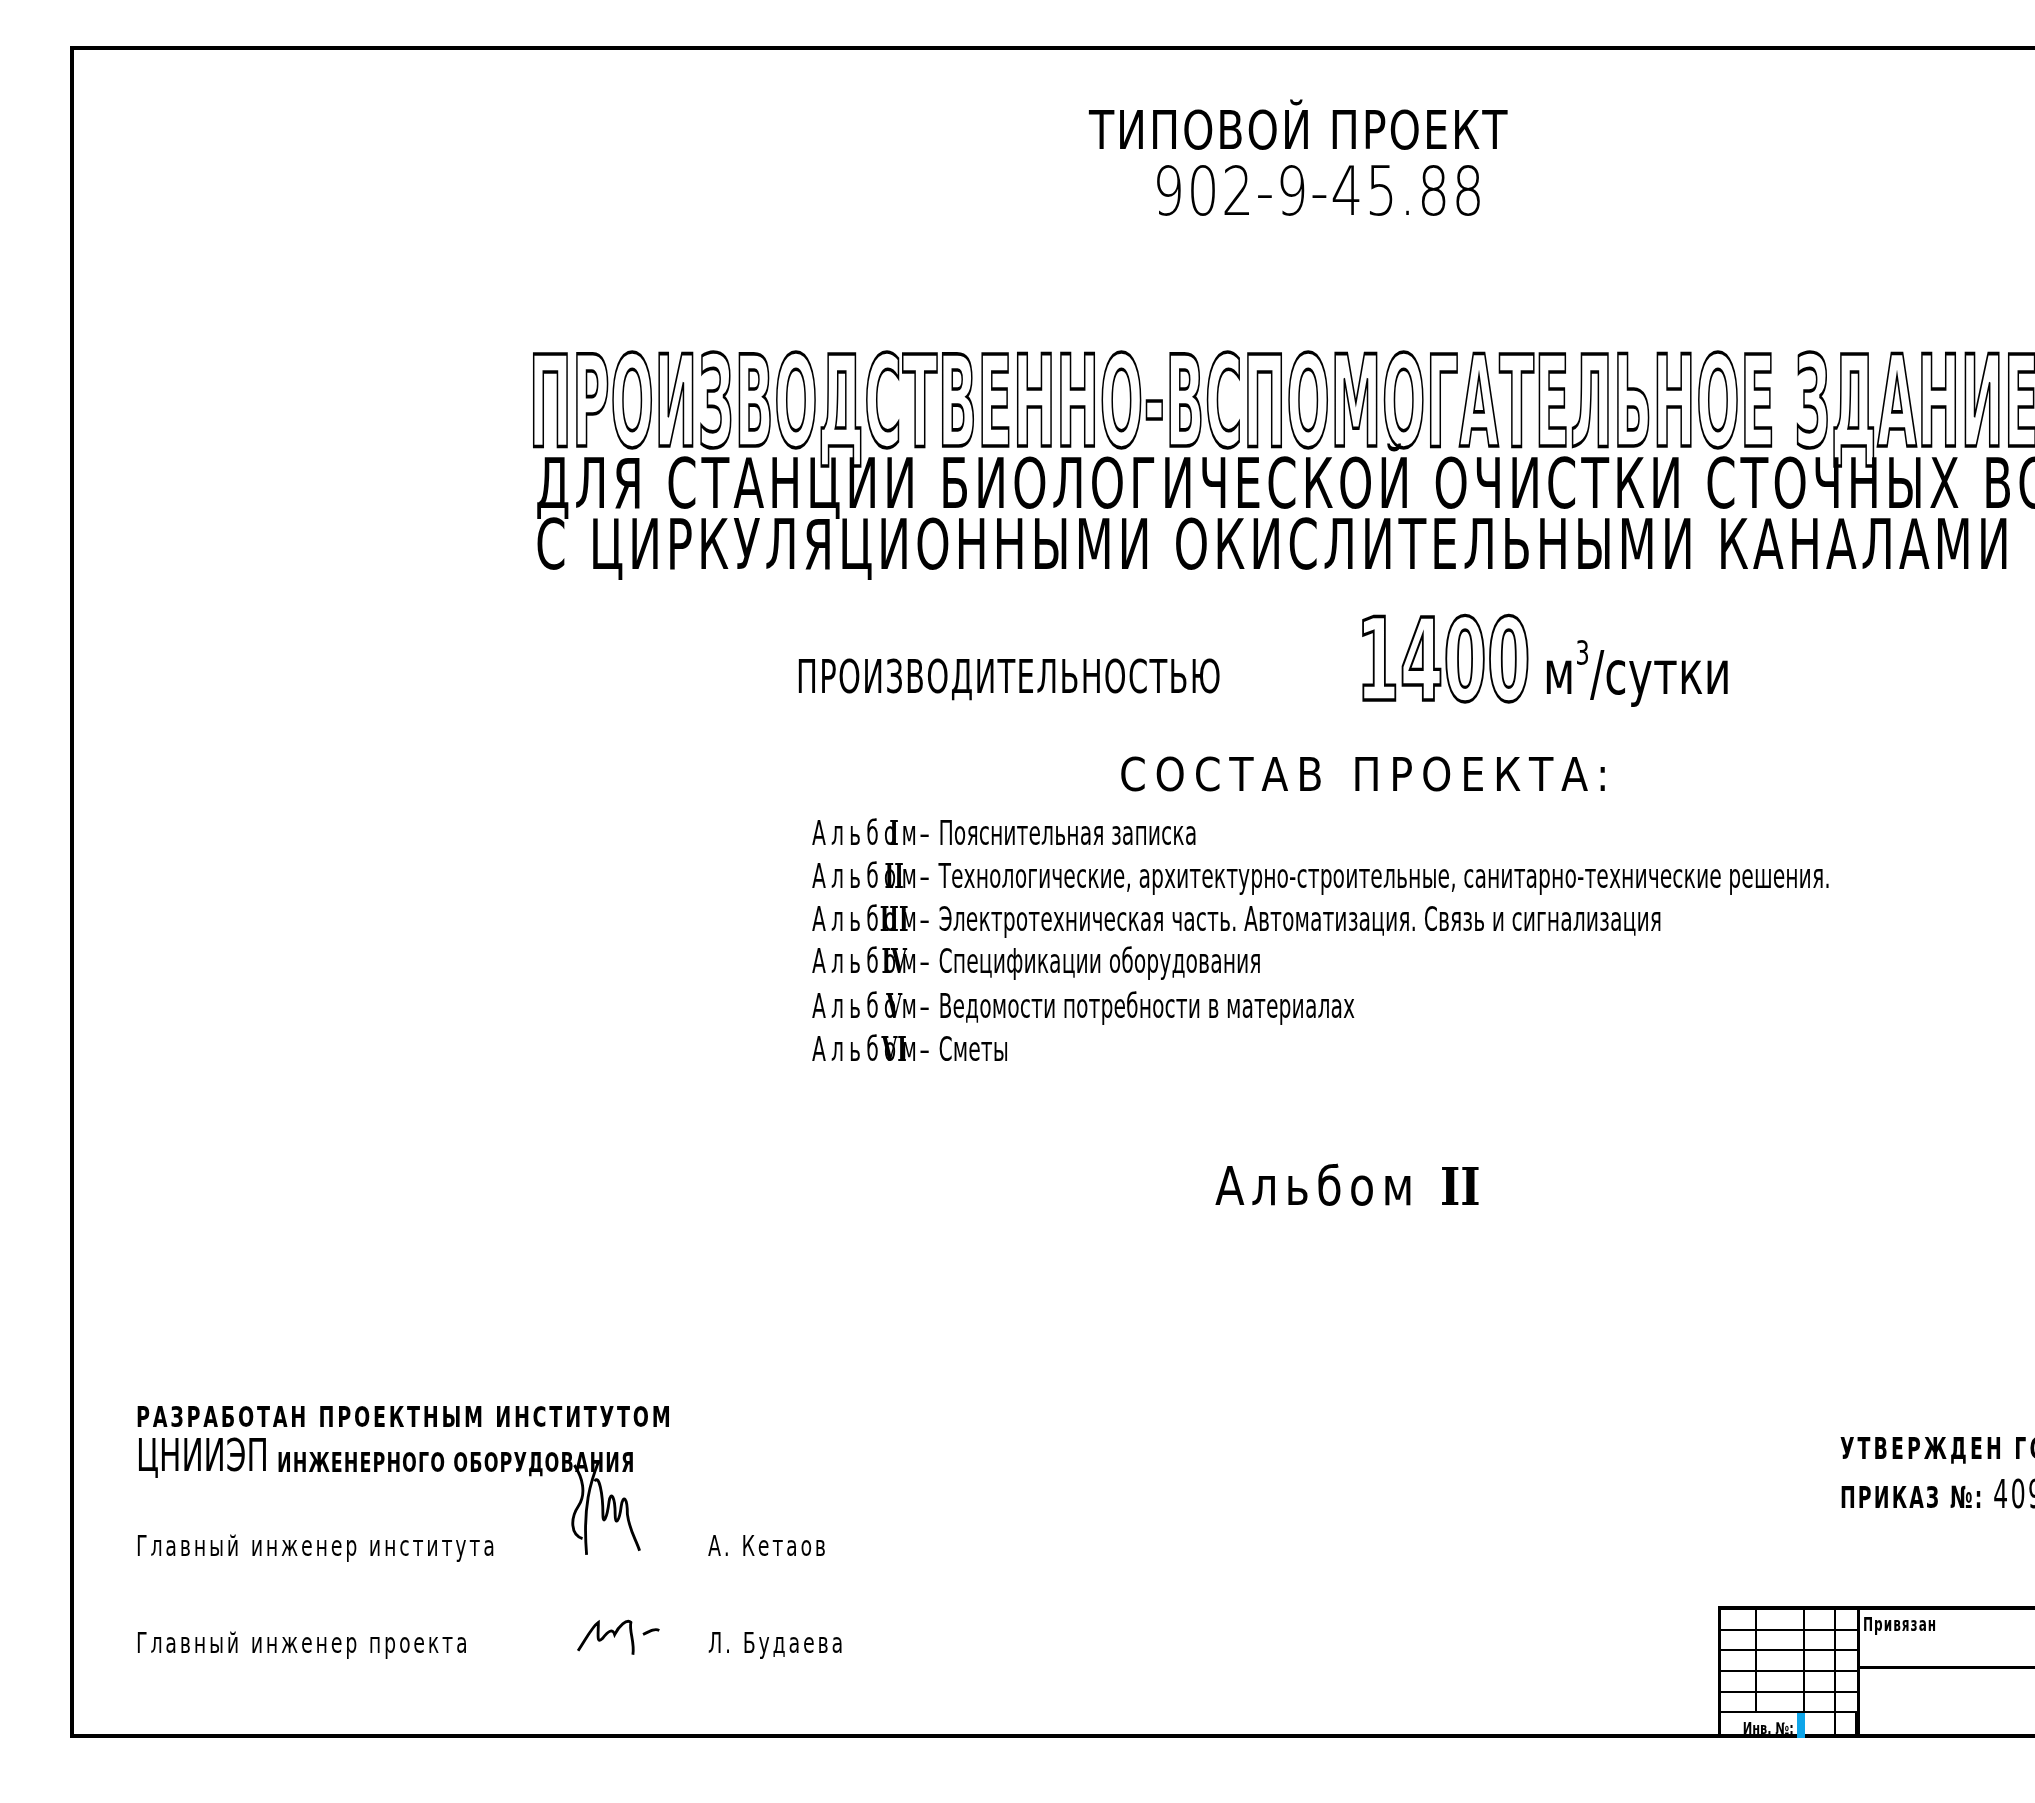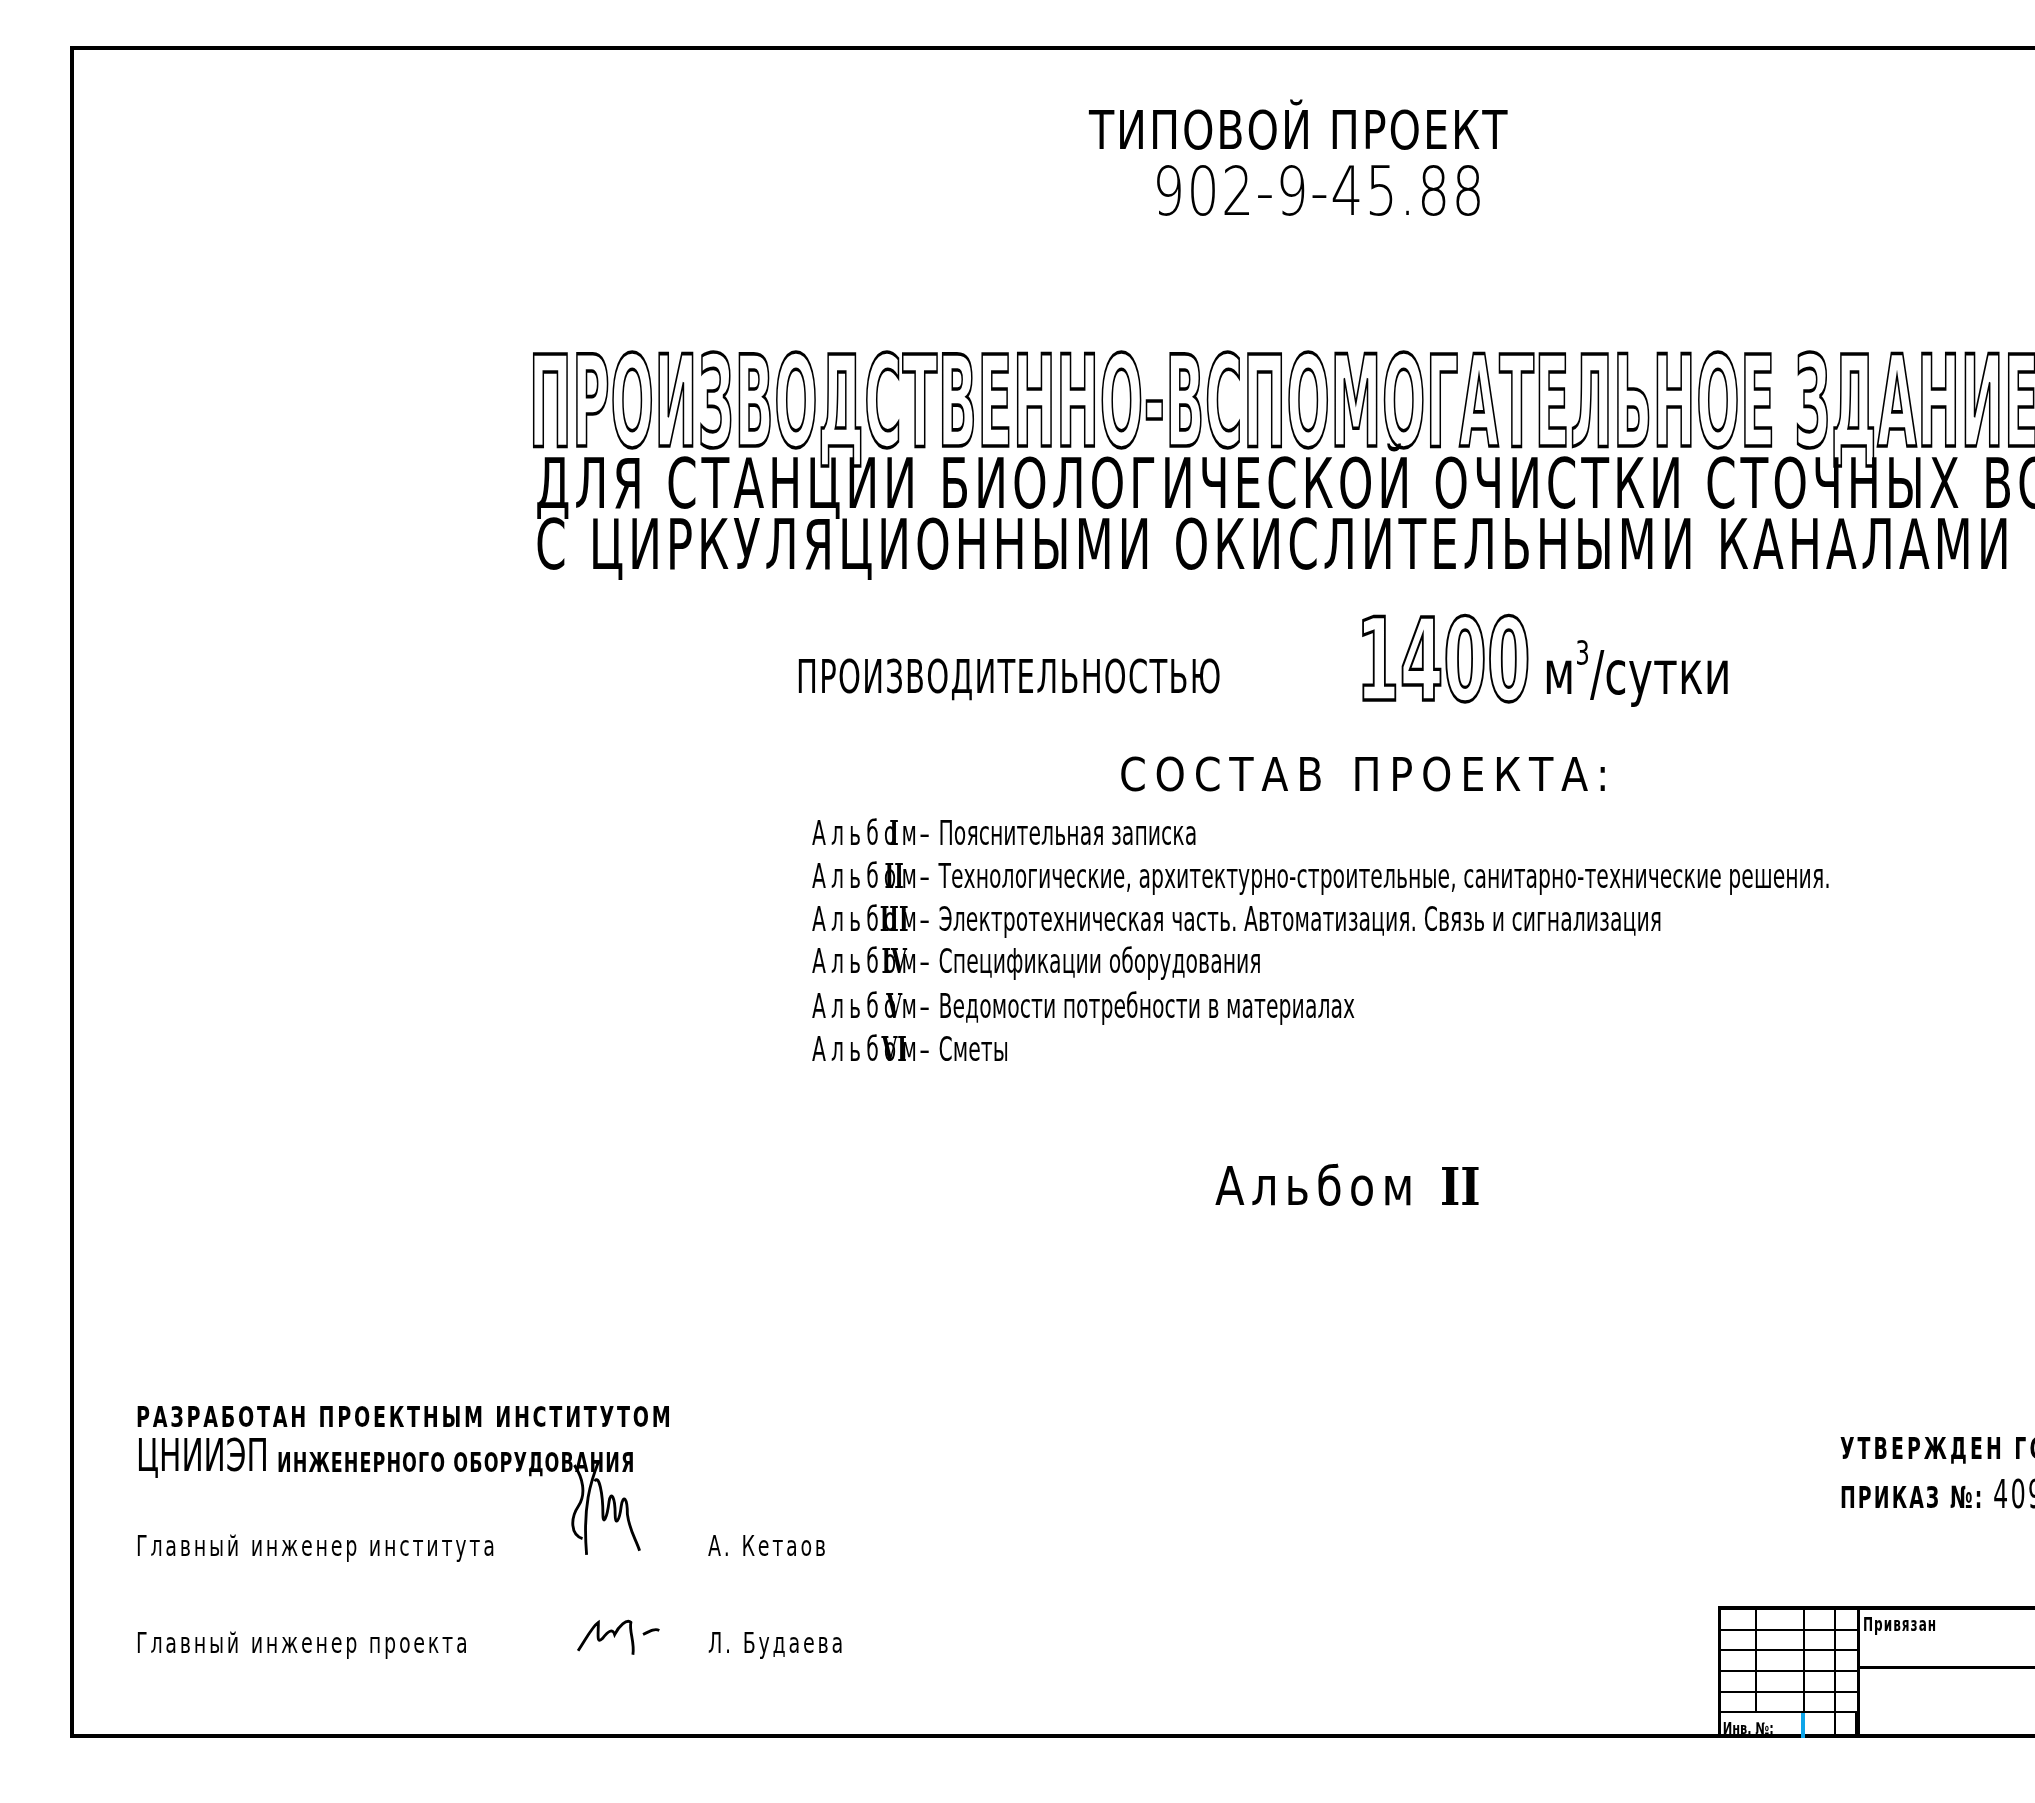--- a/index.html
+++ b/index.html
@@ -49,21 +49,21 @@
   #order-line { left: 1840px; top: 1472px; font-size: 30.5px; transform: scaleX(0.62); letter-spacing: 3.3px; }
   #order-line .big { font-size: 39px; font-weight: normal; }
 
   
   #stamp { position: absolute; left: 1718px; top: 1606px; width: 784px; height: 132px; border-top: 4.1px solid #000; box-sizing: border-box; }
   #stamp-grid { position: absolute; left: 0; top: 0; width: 142px; height: 128px; border-left: 3.3px solid #000; border-right: 3.3px solid #000; box-sizing: border-box; display: grid; grid-template-columns: 36px 48px 30.5px 1fr; grid-template-rows: repeat(5, 1fr) 1.15fr; }
   #stamp-grid .cell { border-right: 2px solid #000; border-bottom: 2px solid #000; box-sizing: border-box; }
   #stamp-grid .cell:nth-child(4n) { border-right: none; }
   #stamp-grid .cell.last-row { border-bottom: none; }
   #stamp-grid .inv { grid-column: 1 / span 2; font-weight: bold; font-size: 16.3px; padding: 5.7px 0 0 2.4px; transform: scaleX(0.7); transform-origin: left top; white-space: nowrap; border-right: none; }
-  #stamp-grid .inv-wrap { grid-column: 1 / span 2; border-right: 4px solid #0ea5e9; box-sizing: border-box; position: relative; }
+  #stamp-grid .inv-wrap { grid-column: 1 / span 2; border-right: 8px solid #0ea5e9; box-sizing: border-box; position: relative; padding-left: 20px; }
   #stamp-linked { position: absolute; left: 142px; top: 0; width: 180px; height: 59px; border-bottom: 3.3px solid #000; border-right: 2px solid #000; box-sizing: border-box; }
   #stamp-linked-label { position: absolute; left: 3.3px; top: 3.3px; font-size: 19.5px; font-weight: bold; transform: scaleX(0.62); transform-origin: left top; white-space: nowrap; letter-spacing: 1.6px; }
   #stamp-right { position: absolute; left: 293px; top: 0; right: 0; height: 59px; border-bottom: 3.3px solid #000; box-sizing: border-box; }
   #stamp-bottom { position: absolute; left: 142px; top: 59px; right: 0; bottom: 0; }
 </style>
 </head>
 <body>
 
 <div class="frame"></div>
 

